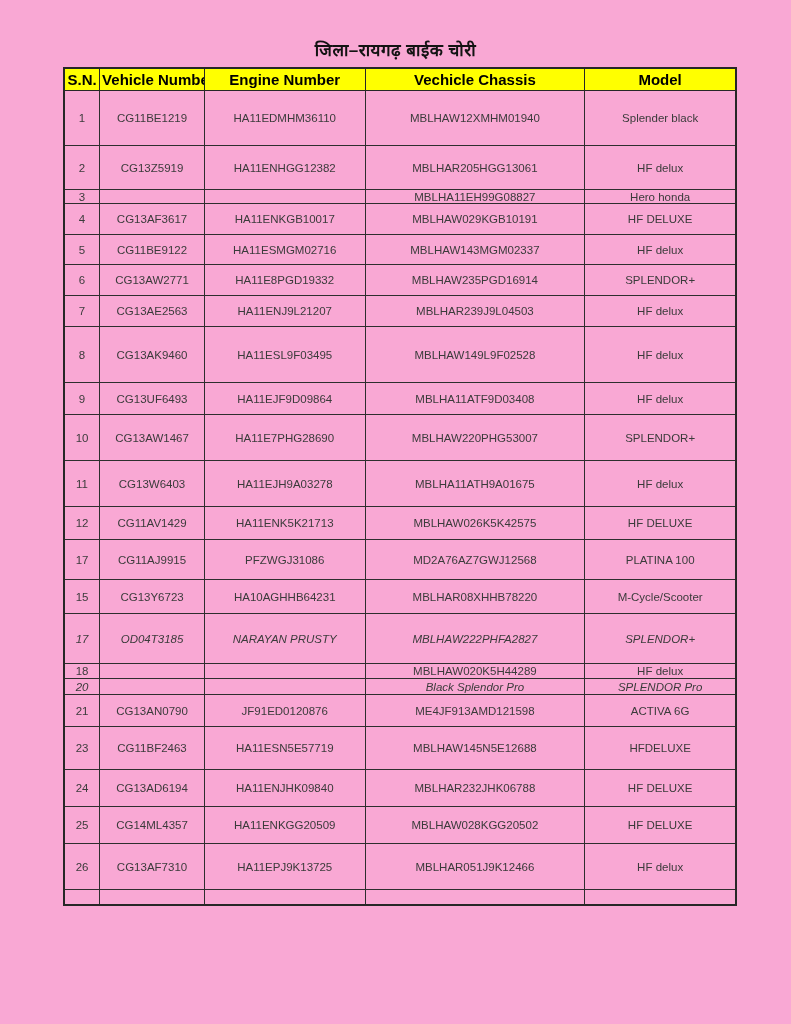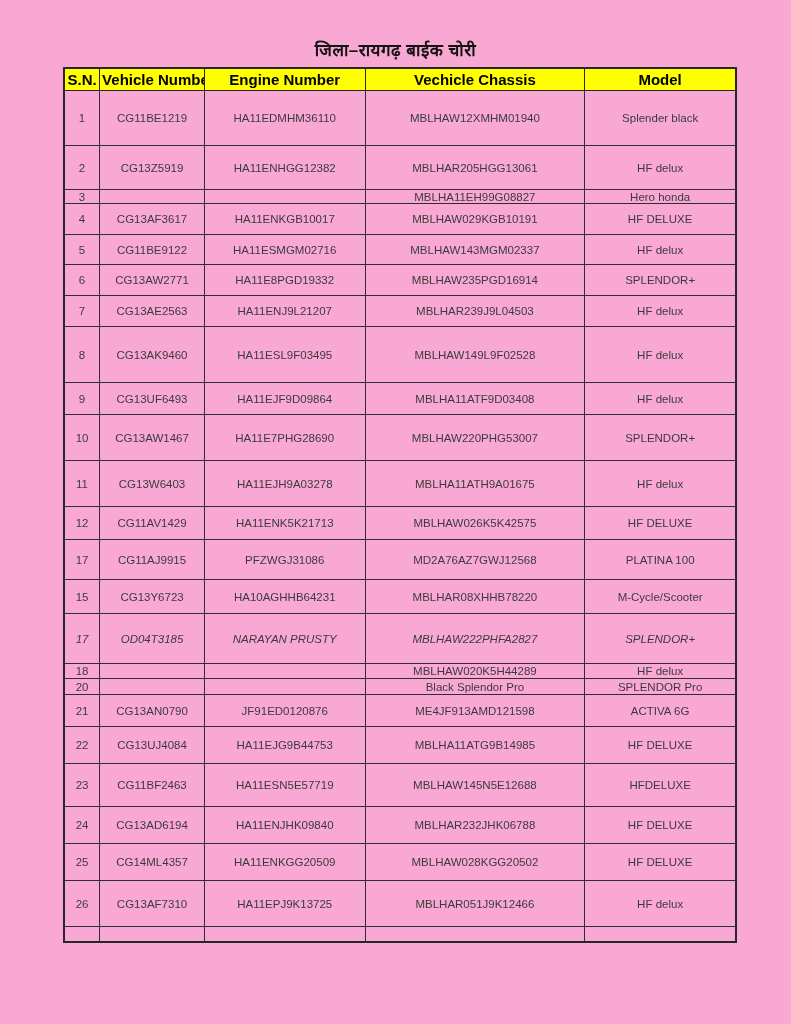--- a/index.html
+++ b/index.html
@@ -189,41 +189,34 @@
           <td>MBLHAW222PHFA2827</td>
           <td>SPLENDOR+</td>
         </tr>
         <tr style="height: 15px;">
           <td>18</td>
           <td></td>
           <td></td>
           <td>MBLHAW020K5H44289</td>
           <td>HF delux</td>
         </tr>
-        <tr style="height: 16px;">
+        <tr style="height: 16px; font-style: italic;">
           <td>20</td>
           <td></td>
           <td></td>
           <td>Black Splendor Pro</td>
           <td>SPLENDOR Pro</td>
         </tr>
         <tr style="height: 32px;">
           <td>21</td>
           <td>CG13AN0790</td>
           <td>JF91ED0120876</td>
           <td>ME4JF913AMD121598</td>
           <td>ACTIVA 6G</td>
         </tr>
-        <tr style="height: 37px;">
-          <td>22</td>
-          <td>CG13UJ4084</td>
-          <td>HA11EJG9B44753</td>
-          <td>MBLHA11ATG9B14985</td>
-          <td>HF DELUXE</td>
-        </tr>
         <tr style="height: 43px;">
           <td>23</td>
           <td>CG11BF2463</td>
           <td>HA11ESN5E57719</td>
           <td>MBLHAW145N5E12688</td>
           <td>HFDELUXE</td>
         </tr>
         <tr style="height: 37px; margin-left: 14px;">
           <td>24</td>
           <td>CG13AD6194</td>

